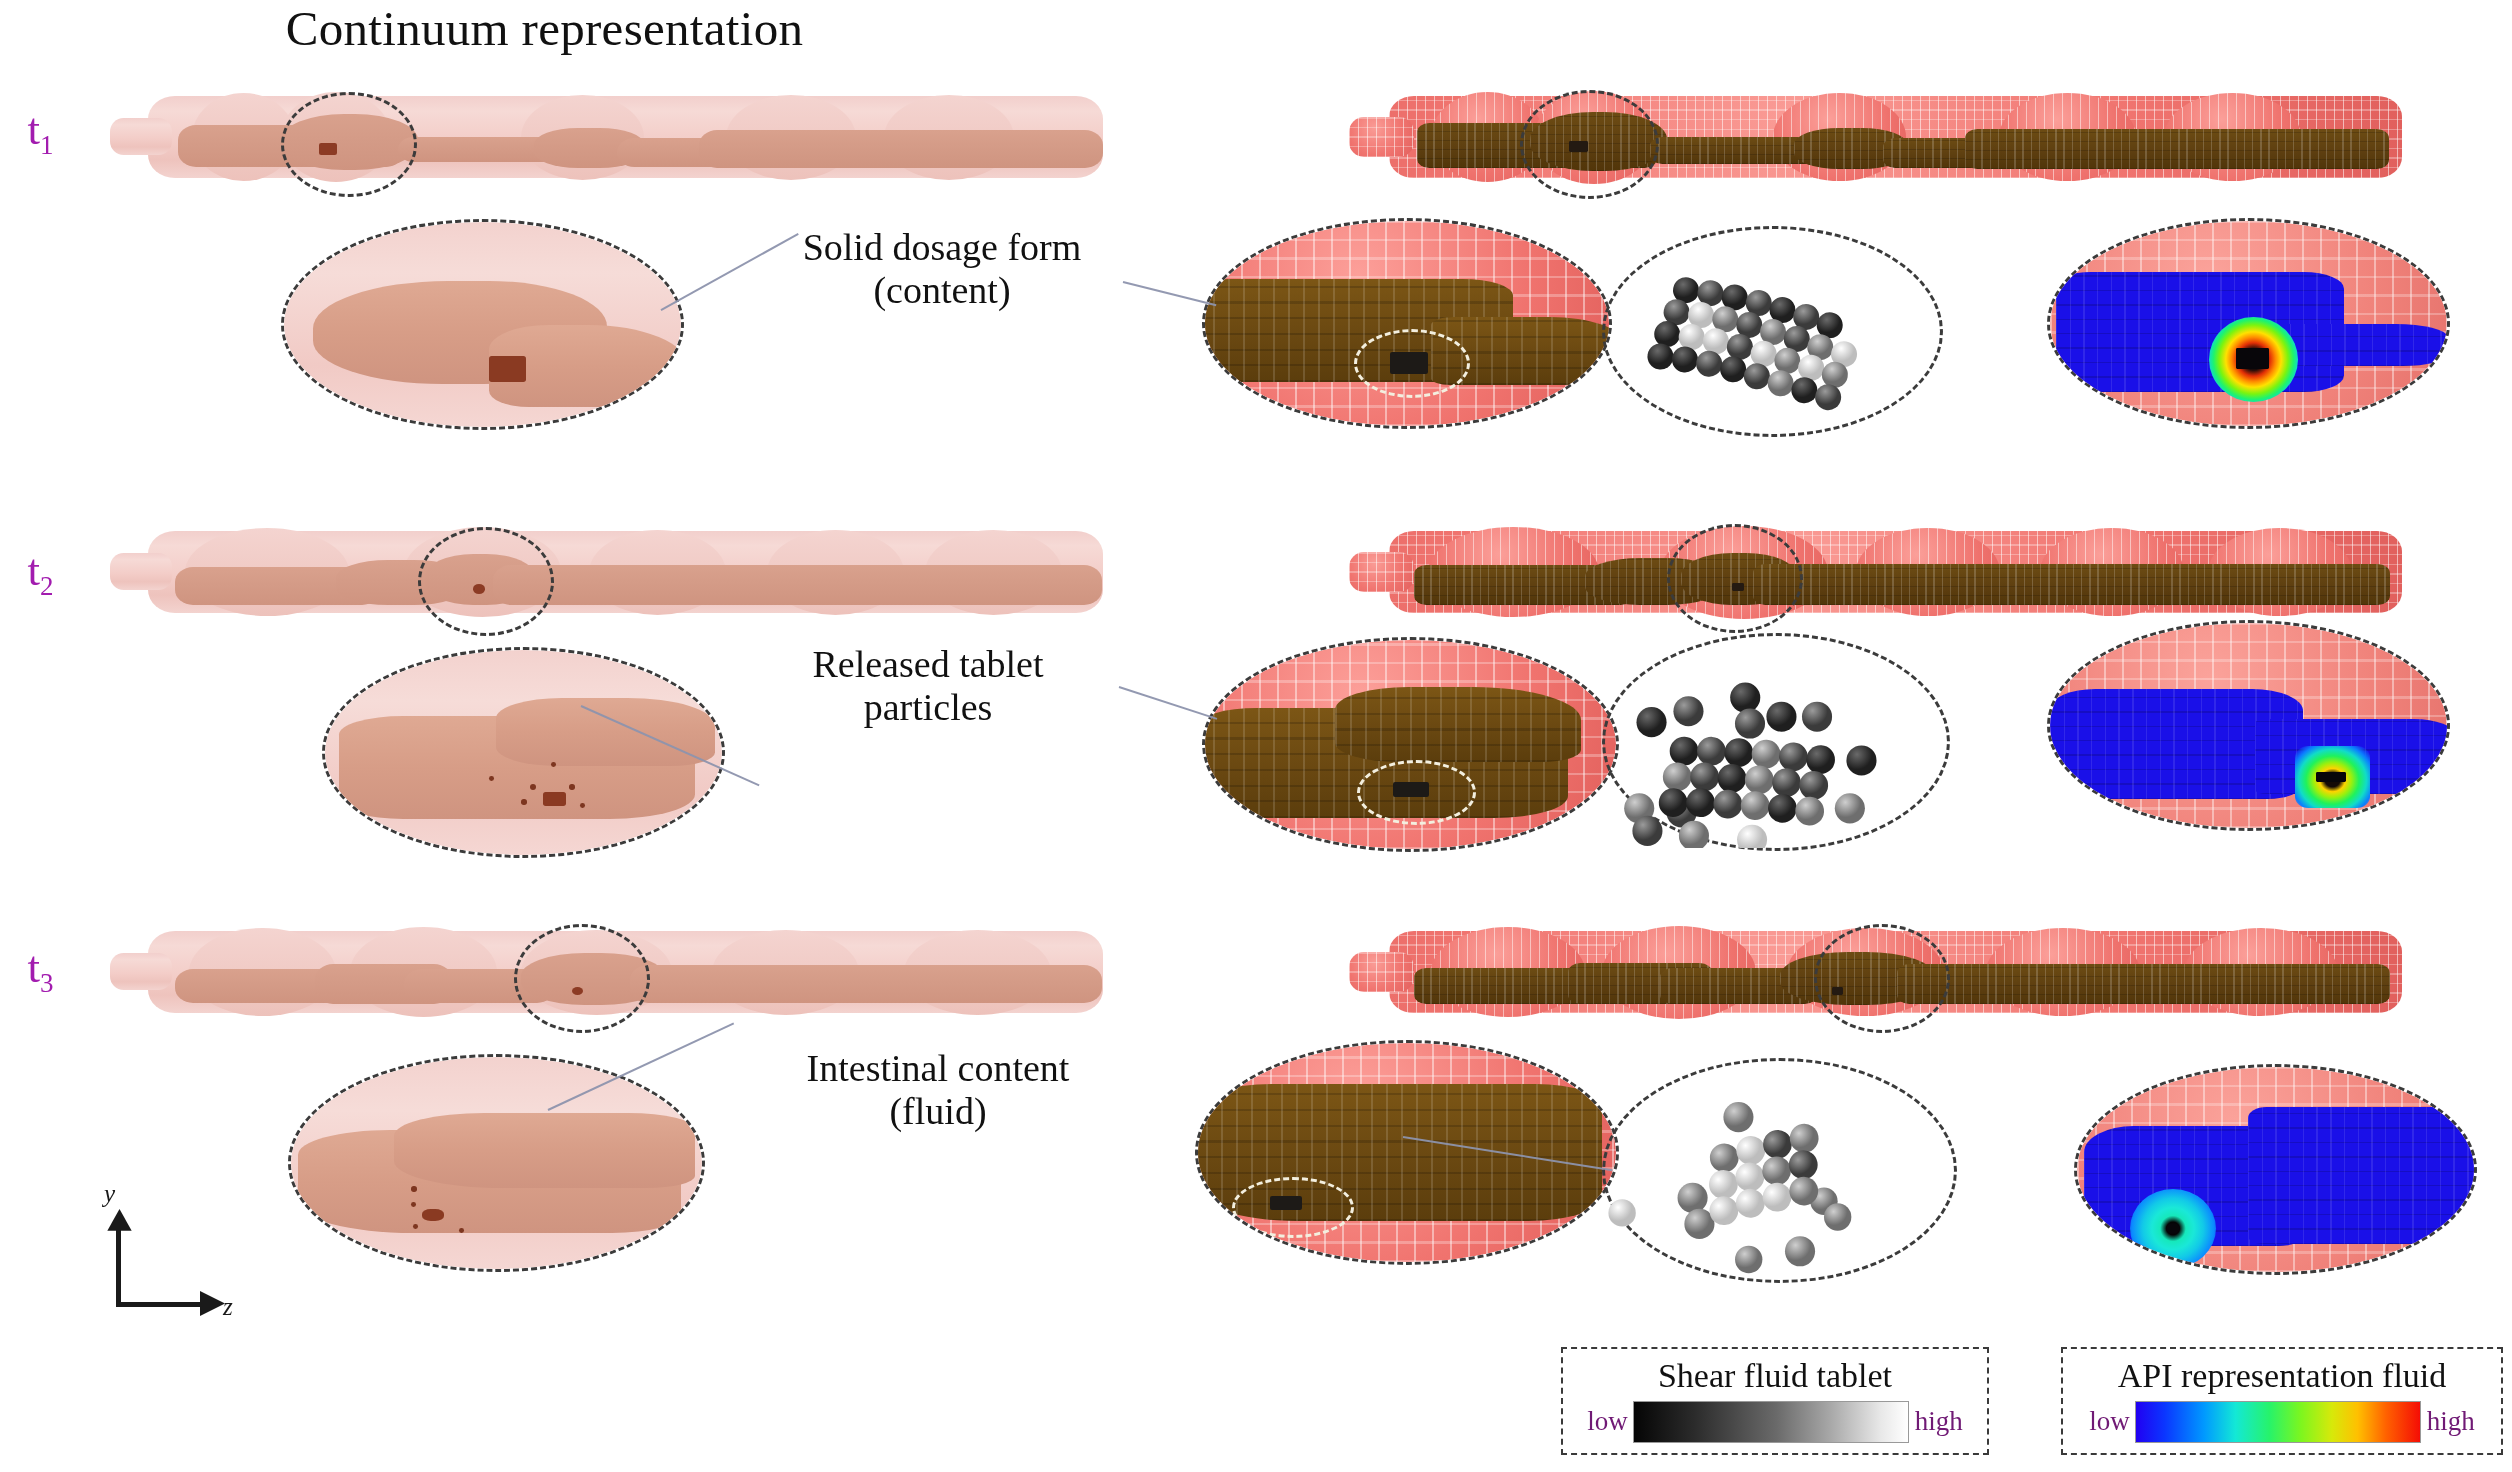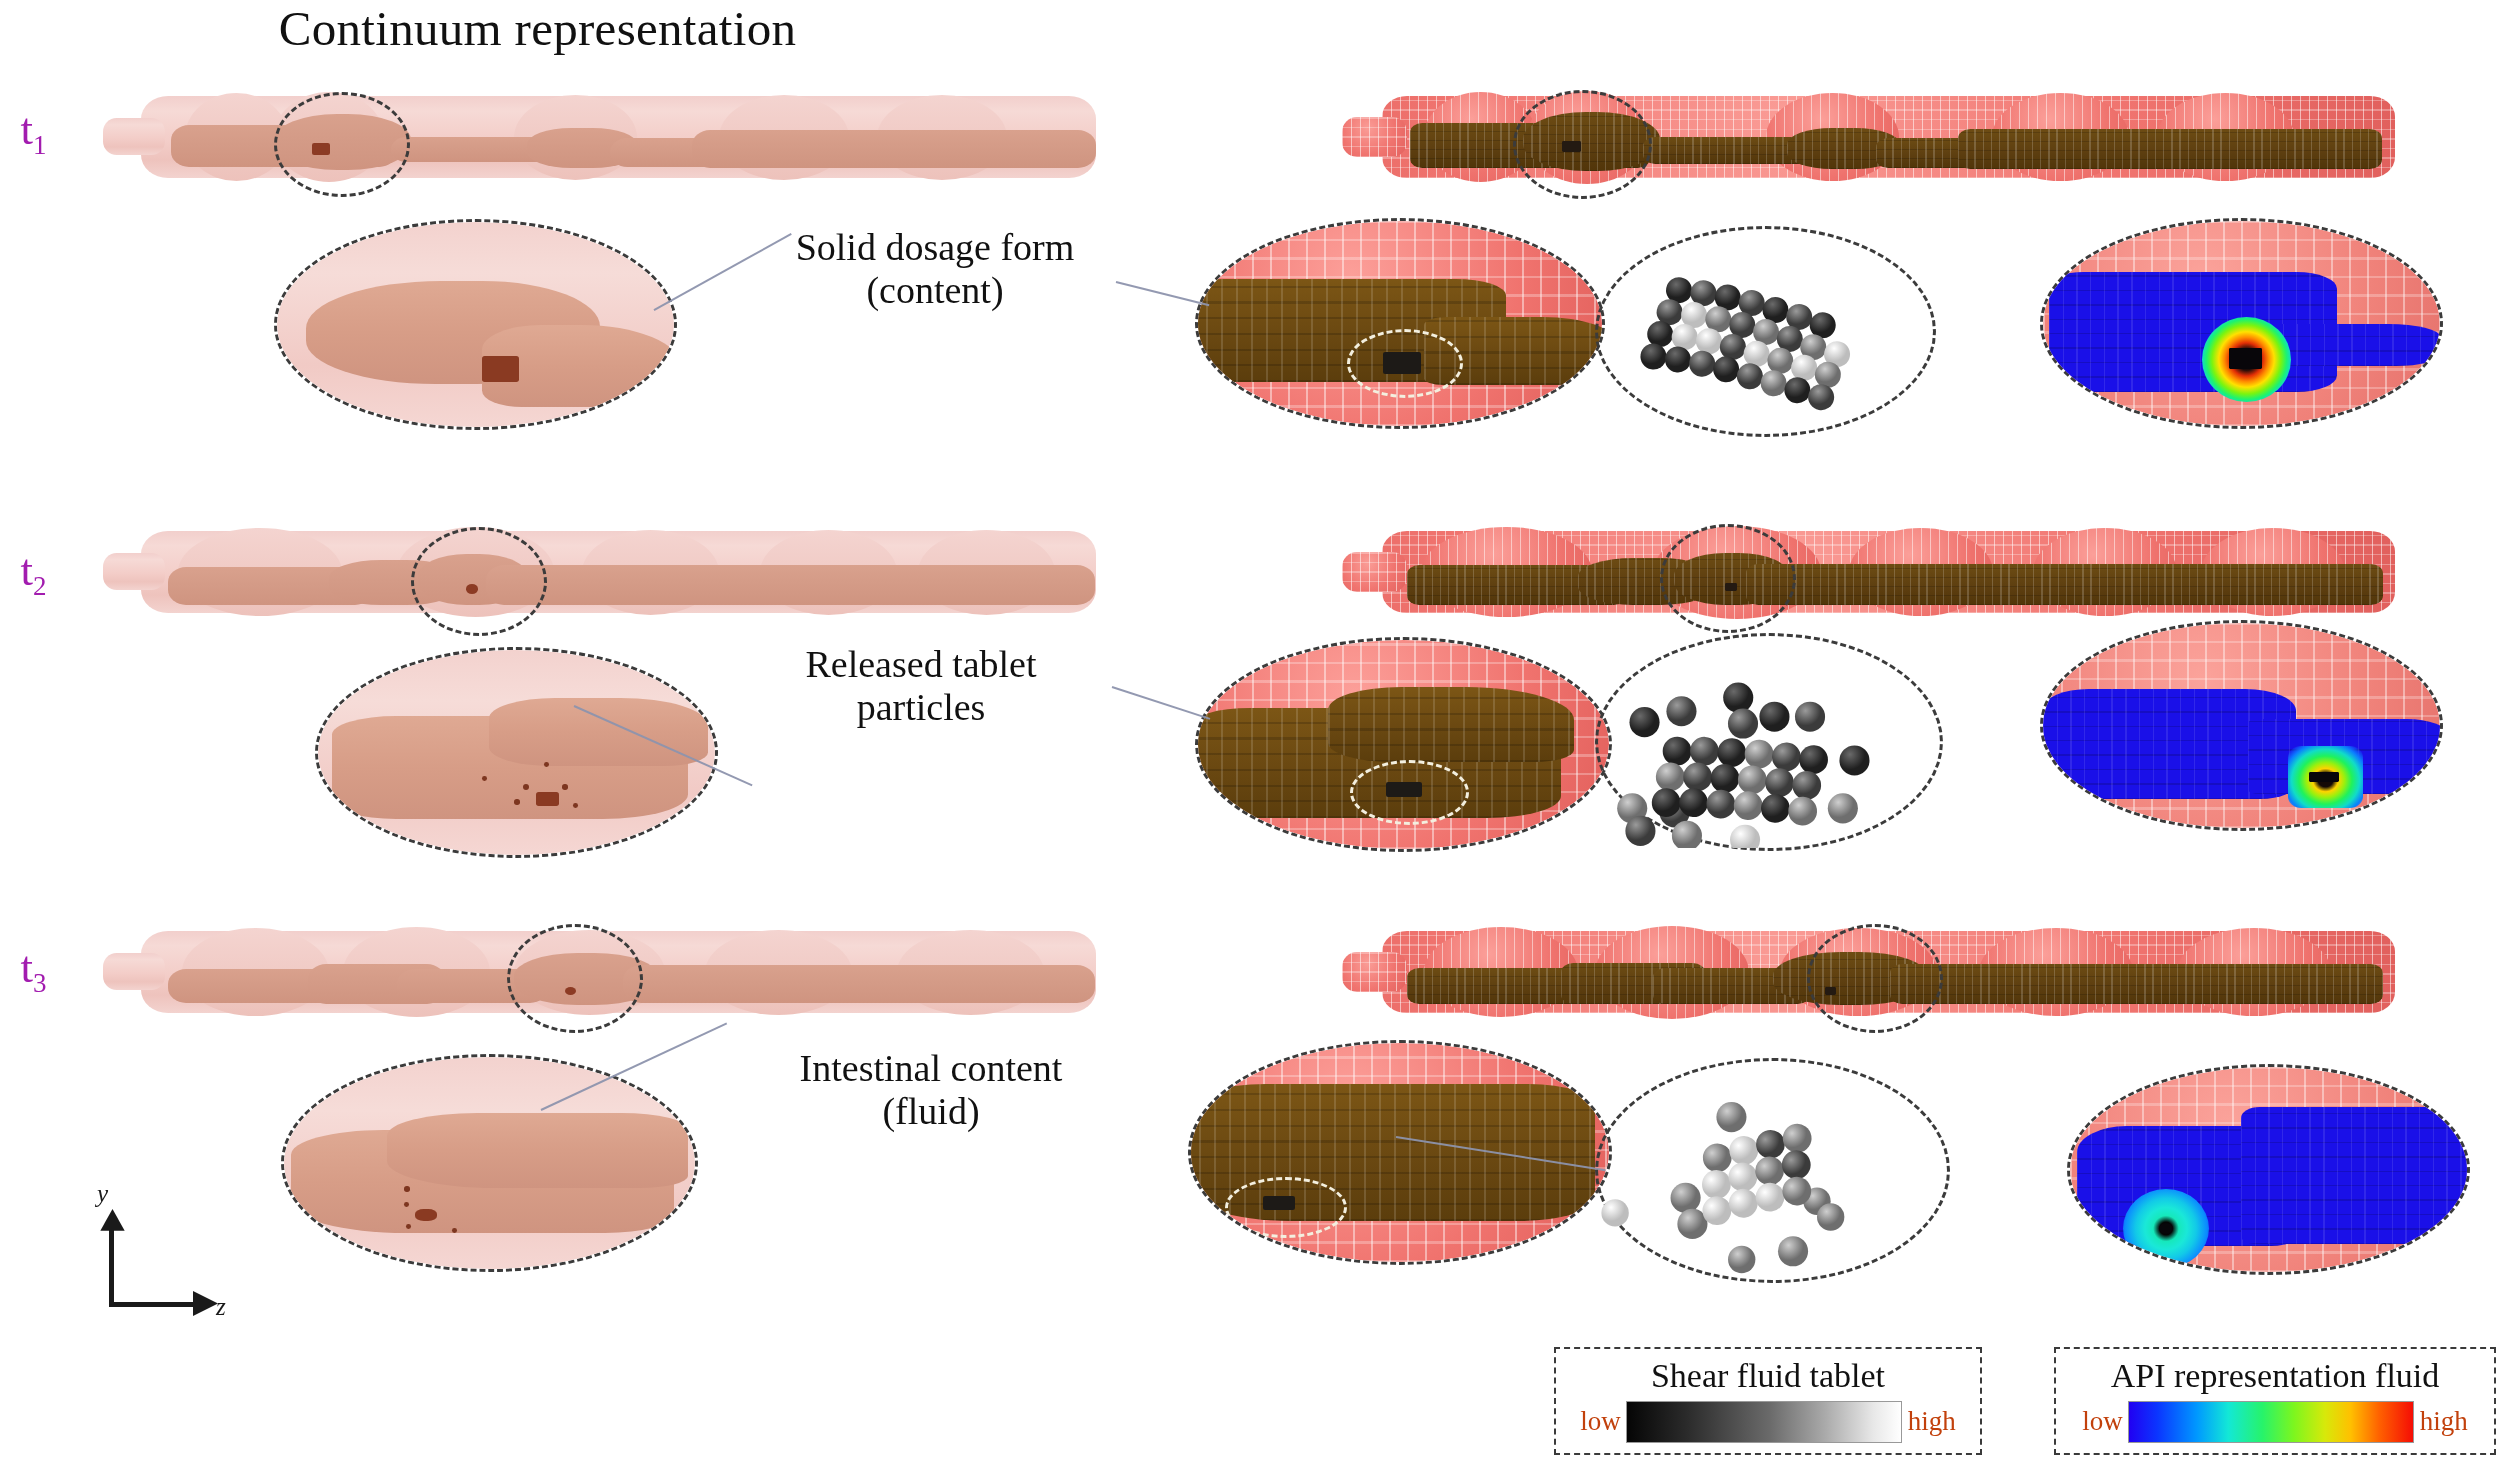--- a/index.html
+++ b/index.html
@@ -1,18 +1,18 @@
 <!DOCTYPE html>
 <html style="font-size:11px"><head>
 <meta charset="utf-8">
 <style>
   html,body{margin:0;padding:0;background:#fff;}
   body{width:2512px;height:1472px;position:relative;overflow:hidden;
        font-family:"Liberation Serif",serif;color:#111;}
-  .fig{position:absolute;inset:0;}
+  .fig{position:absolute;inset:0;margin-left:7px;}
   .abs{position:absolute;}
 
   
   .col-title{font-size:49px;letter-spacing:0.3px;white-space:nowrap;color:#111;}
 
   
   .tlabel{font-size:45px;color:#a21caf;white-space:nowrap;}
   .tlabel sub{font-size:27px;}
 
   
@@ -88,21 +88,21 @@
        repeating-linear-gradient(90deg, rgba(255,255,255,.10) 0 1.4px, rgba(0,0,0,0) 1.4px 13.7px),
        repeating-linear-gradient(0deg, rgba(0,0,0,.16) 0 1.4px, rgba(0,0,0,0) 1.4px 14.4px),
        #1a10e8;}
   .api-halo{position:absolute;border-radius:50%;}
   .api-tab{position:absolute;background:#08060a;border-radius:1.4px;}
 
   
   .legbox{position:absolute;border:2.7px dashed #3a3a3a;background:#fff;}
   .legtitle{text-align:center;font-size:34px;line-height:1;padding-top:9.6px;color:#111;}
   .legrow{display:flex;align-items:center;justify-content:center;gap:5.5px;margin-top:8.2px;}
-  .legend-end{font-size:27px;color:#c2410c;}
+  .legend-end{font-size:27px;color:#701a75;}
   .bar{height:40px;border:0.7px solid #999;}
   .bar-gray{background:linear-gradient(90deg,#050505 0%,#2b2b2b 22%,#6a6a6a 52%,#a9a9a9 72%,#e8e8e8 90%,#ffffff 100%);}
   .bar-jet{background:linear-gradient(90deg,#2100f2 0%,#0b35ff 10%,#0099ff 24%,#13e8d6 35%,#27f36a 47%,#7cf61f 58%,#d7e90a 69%,#ffc000 78%,#ff6200 88%,#f50d05 100%);}
 
   
   .axline{position:absolute;background:#1a1a1a;}
   .axlabel{position:absolute;font-size:25px;font-style:italic;color:#1a1a1a;}
 </style>
 </head>
 <body>

